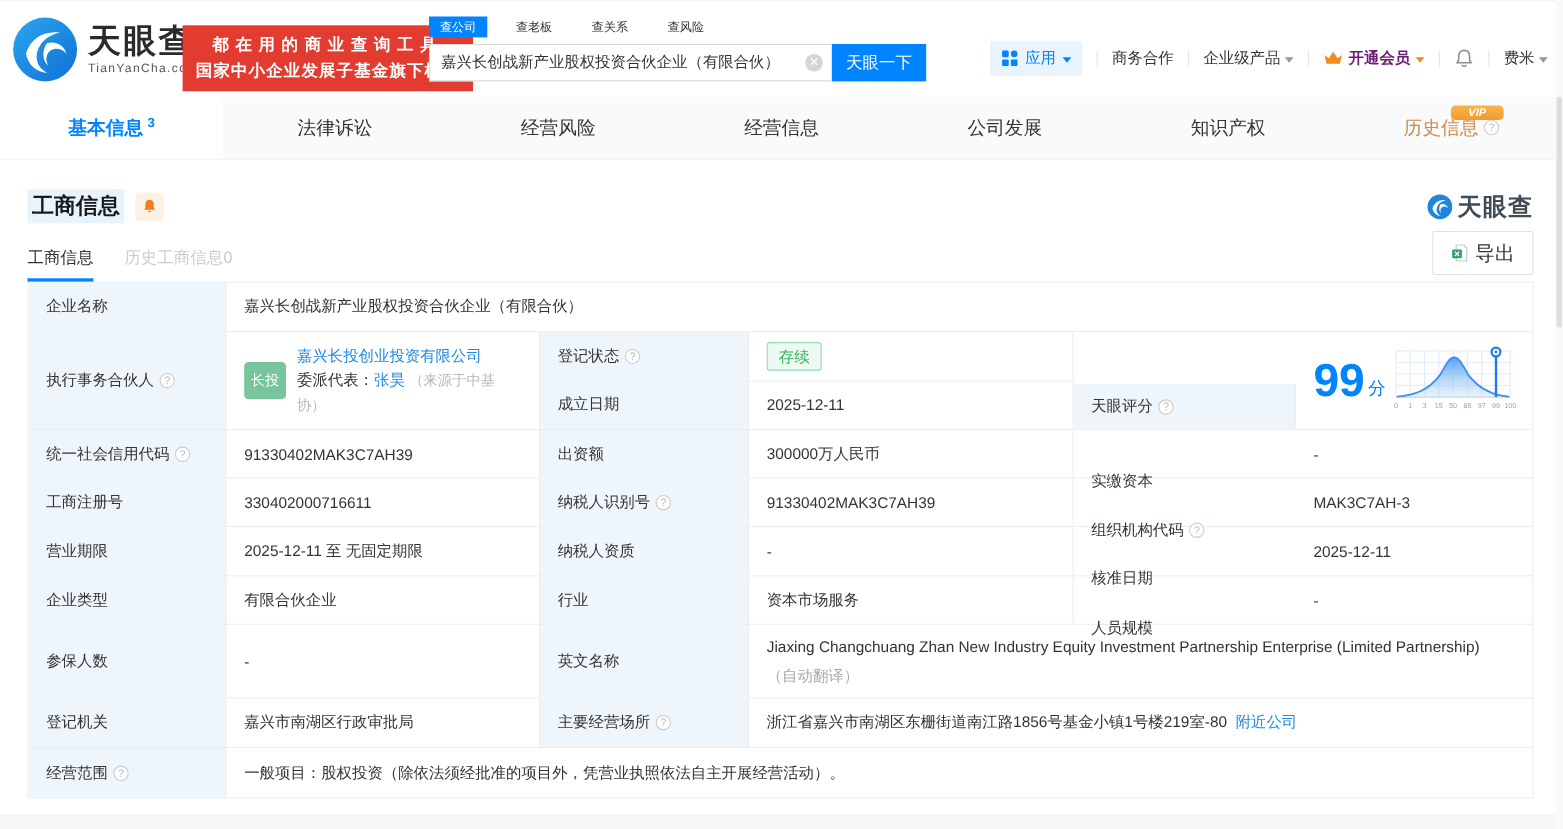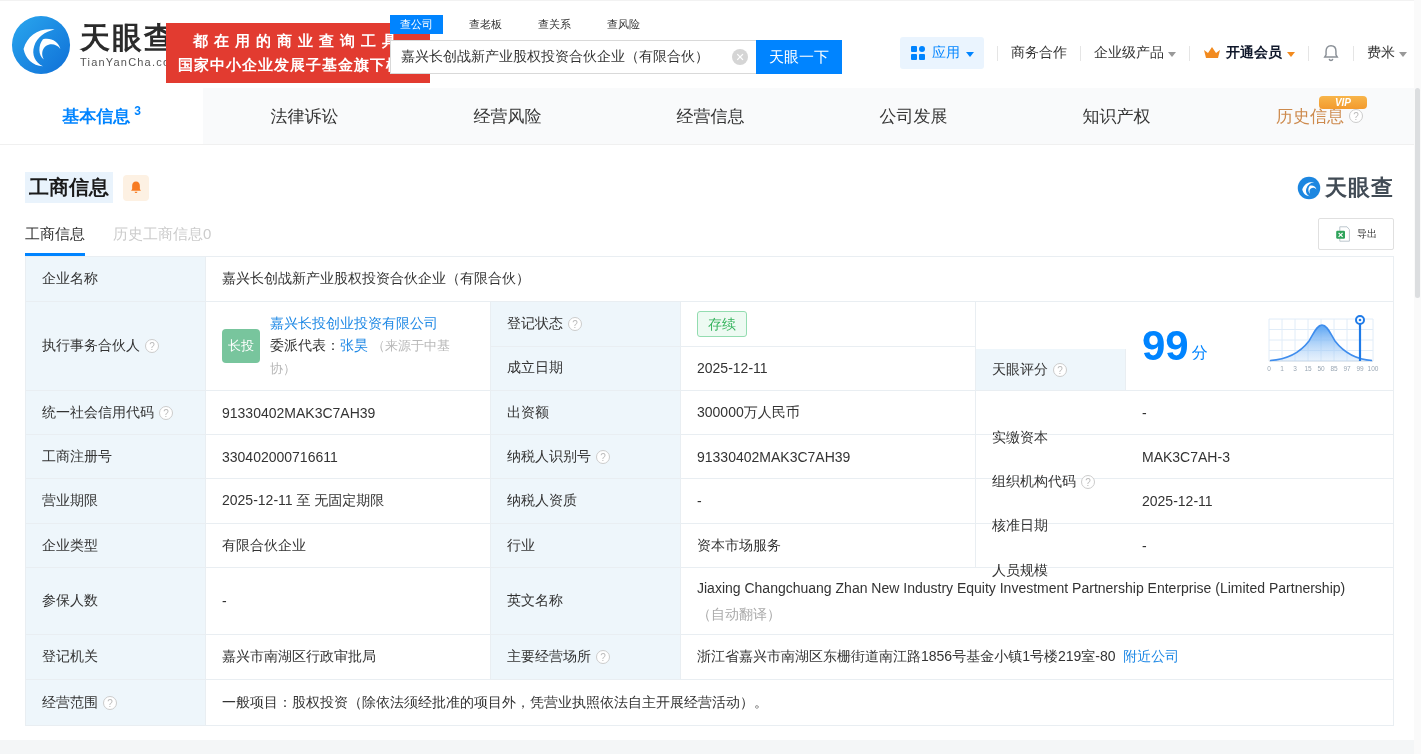--- a/index.html
+++ b/index.html
@@ -26,21 +26,21 @@
   .search-row { display:flex; }
   .search-input-wrap { position:relative; width:366px; }
   .search-input-wrap input { width:100%; height:34px; border:1px solid #d9d9d9; border-right:none; padding:0 30px 0 10px; font-size:14px; color:#333; outline:none; font-family:inherit; }
   .clear-btn { position:absolute; right:8px; top:9px; width:16px; height:16px; border-radius:50%; background:#d5d5d5; color:#fff; font-size:11px; line-height:16px; text-align:center; }
   .search-btn { width:86px; height:34px; background:#0084ff; color:#fff; border:none; font-size:15px; cursor:pointer; font-family:inherit; }
 
   .top-nav { position:absolute; right:14px; top:36px; display:flex; align-items:center; gap:13px; font-size:14px; color:#333; }
   .vsep { width:1px; height:15px; background:#e5e5e5; }
   .apps-pill { display:flex; align-items:center; gap:6px; background:#eaf4fe; color:#0084ff; padding:7px 10px; border-radius:3px; }
   .nav-item { display:flex; align-items:center; gap:4px; color:#333; }
-  .vip-link { color:#0f172a; font-weight:bold; display:flex; align-items:center; gap:5px; }
+  .vip-link { color:#701a75; font-weight:bold; display:flex; align-items:center; gap:5px; }
   .caret { width:0; height:0; border-left:4px solid transparent; border-right:4px solid transparent; border-top:5px solid #999; margin-top:2px; }
   .caret.blue { border-top-color:#0084ff; }
   .caret.orange { border-top-color:#f28a1e; }
 
   
   .page-tabs { display:flex; height:57px; background:#f9fafb; border-bottom:1px solid #f0f0f0; }
   .ptab { flex:1; display:flex; align-items:center; justify-content:center; font-size:17px; color:#333; position:relative; }
   .ptab.active { background:#fff; color:#0084ff; font-weight:bold; }
   .ptab .cnt { font-size:12px; color:#0084ff; margin-left:4px; align-self:flex-start; margin-top:16px; }
   .ptab.history { color:#cd8a4d; }
@@ -53,31 +53,31 @@
   .section-title { font-size:20px; font-weight:bold; color:#1a1a1a; background:#e9f3fc; padding:2px 4px; }
   .bell-btn { width:26px; height:26px; background:#fdf1e3; border-radius:4px; margin-left:10px; display:flex; align-items:center; justify-content:center; }
   .watermark { margin-left:auto; display:flex; align-items:center; gap:4px; }
   .watermark .wm-text { font-size:22px; font-weight:bold; color:#414b55; letter-spacing:1px; }
 
   .subtab-row { display:flex; align-items:flex-end; margin-top:22px; position:relative; }
   .subtab { font-size:15px; margin-right:28px; padding-bottom:12px; position:relative; }
   .subtab.active { color:#333; }
   .subtab.active::after { content:""; position:absolute; left:0; right:0; bottom:0; height:3px; background:#0084ff; }
   .subtab.dim { color:#ccc; }
-  .export-btn { position:absolute; right:0; bottom:6px; display:flex; align-items:center; gap:6px; border:1px solid #e0e0e0; background:#fff; border-radius:2px; padding:7px 16px; font-size:10px; color:#333; }
+  .export-btn { position:absolute; right:0; bottom:6px; display:flex; align-items:center; gap:6px; border:1px solid #e0e0e0; background:#fff; border-radius:2px; padding:7px 16px; font-size:18px; color:#333; }
 
   
   .info-table { margin-top:0; border:1px solid #e9eef2; font-size:14px; }
   .trow { display:flex; border-bottom:1px solid #e9eef2; min-height:44px; }
   .trow:last-child { border-bottom:none; }
   .cell { display:flex; align-items:center; padding:0 16px; border-right:1px solid #e9eef2; }
   .cell:last-child { border-right:none; }
   .cell.lbl { background:#eef6fb; color:#333; }
   .w1{width:180px;flex:none;} .w2{width:285px;flex:none;} .w3{width:190px;flex:none;}
-  .w4{width:295px;flex:none;} .w5{width:150px;flex:none;margin-top:47px;} .w6{flex:1;}
+  .w4{width:295px;flex:none;} .w5{width:202px;flex:none;margin-top:47px;} .w6{flex:1;}
   .grow{flex:1;}
   .muted { color:#aaa; }
   .link { color:#1e88e5; }
   .mid-stack { width:485px; flex:none; display:flex; flex-direction:column; border-right:1px solid #e9eef2; }
   .mini-row { display:flex; flex:1; }
   .mini-row:first-child { border-bottom:1px solid #e9eef2; }
   .mini-row .cell:last-child { border-right:none; }
   .badge-green { display:inline-block; border:1px solid #93dcb0; background:#edfaf2; color:#38b45f; padding:3px 10px; border-radius:3px; font-size:14px; line-height:18px; }
   .avatar { width:38px; height:34px; border-radius:4px; background:#78c59d; color:#fff; font-size:13px; display:flex; align-items:center; justify-content:center; flex:none; }
   .partner-cell { padding:8px 16px; }

